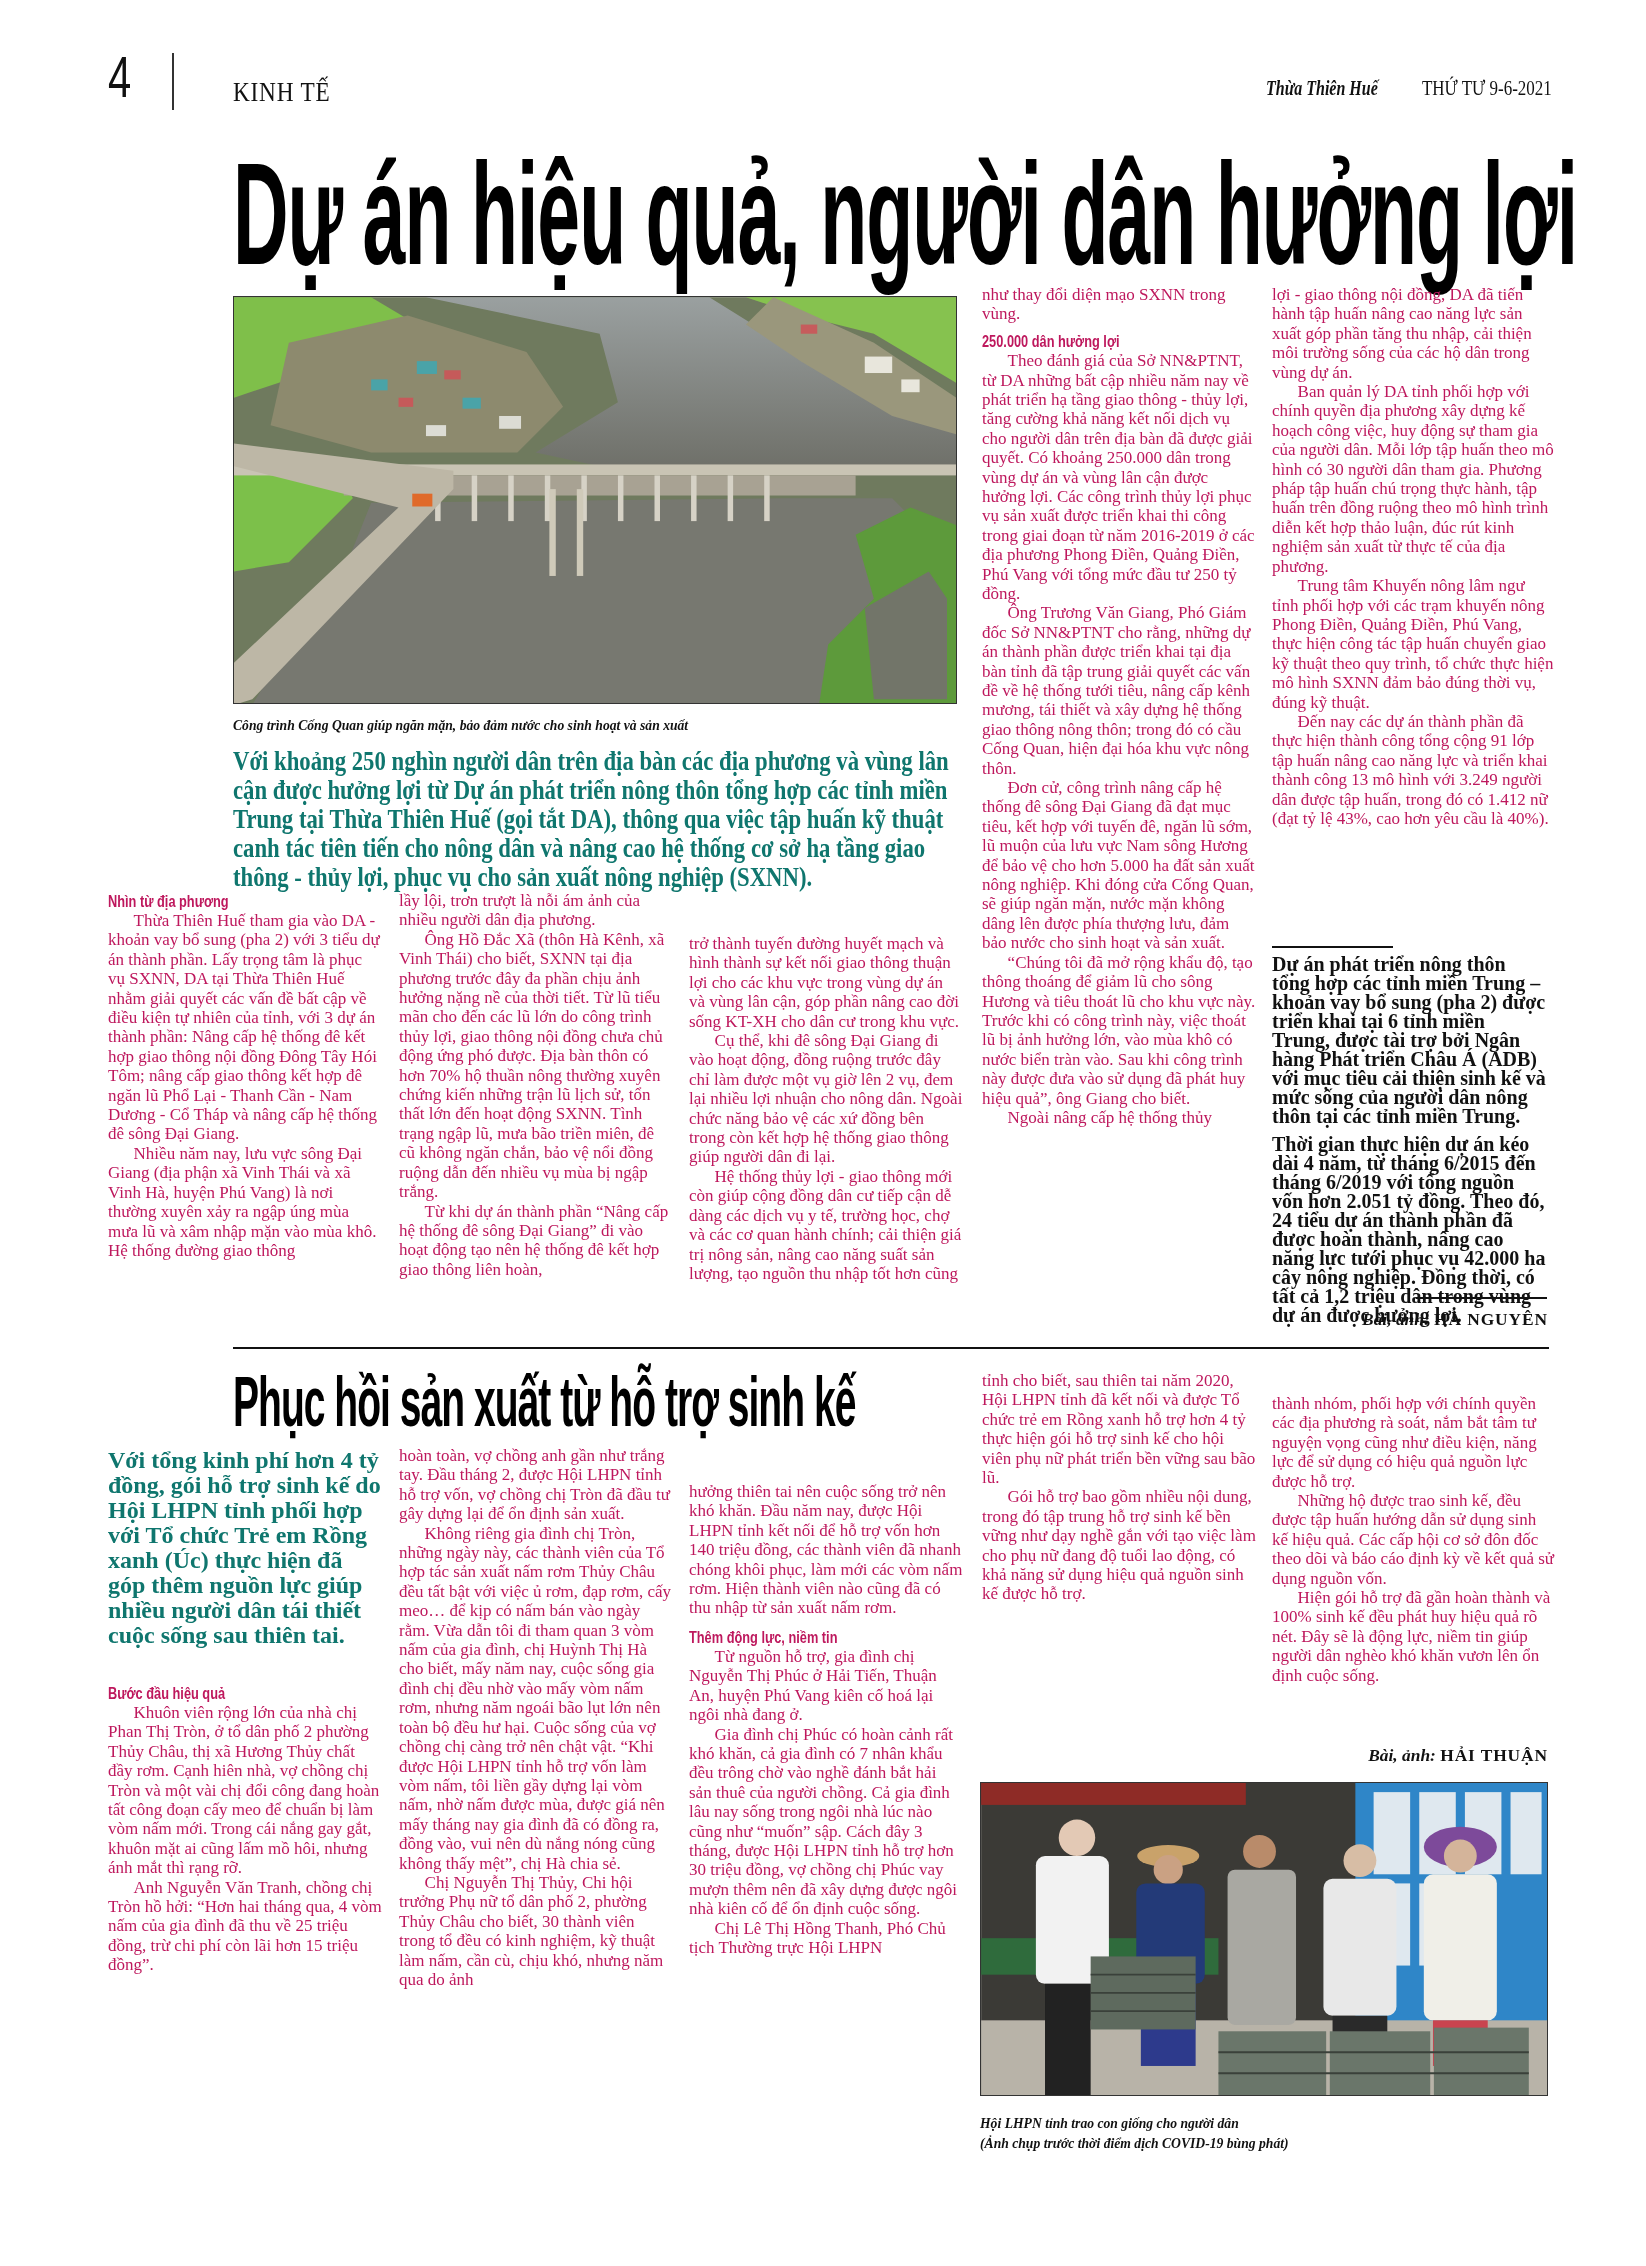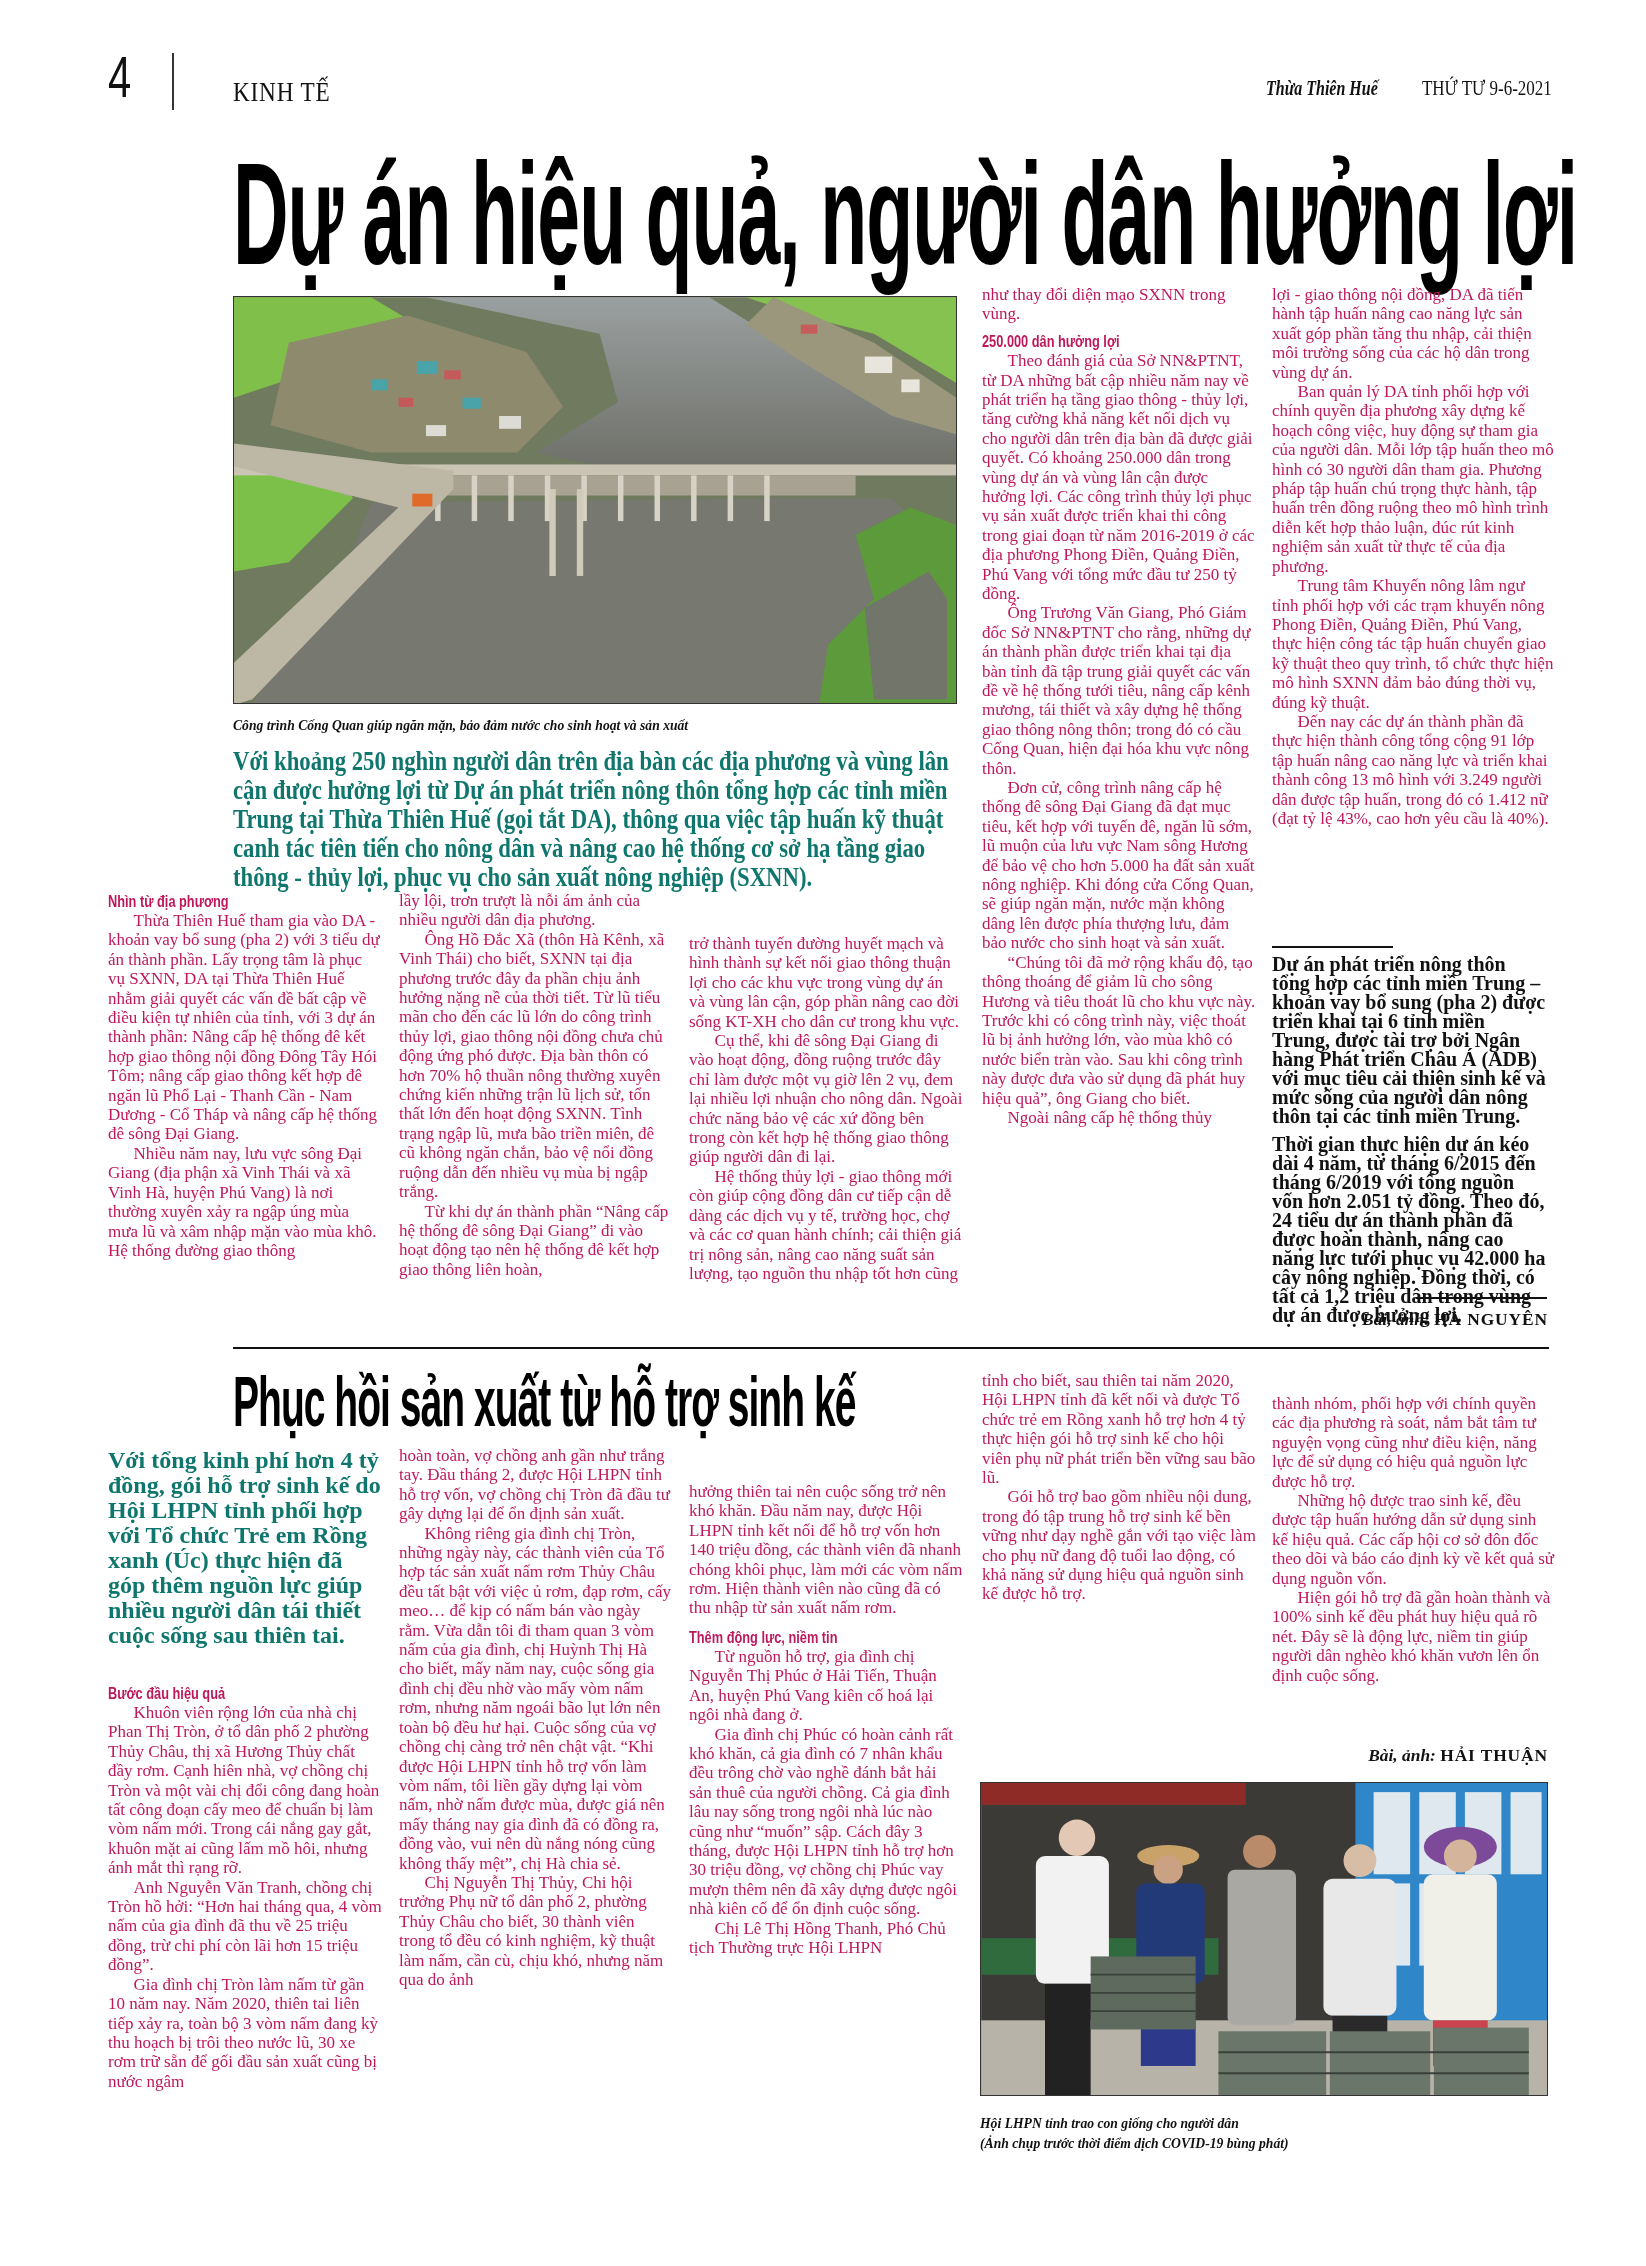--- a/index.html
+++ b/index.html
@@ -196,21 +196,20 @@
 <div class="abs" id="section-rule"></div>
 
 <div class="abs headline" id="headline-2">Phục hồi sản xuất từ hỗ trợ sinh kế</div>
 
 <div class="abs lead" id="lead-2">Với tổng kinh phí hơn 4 tỷ đồng, gói hỗ trợ sinh kế do Hội LHPN tỉnh phối hợp với Tổ chức Trẻ em Rồng xanh (Úc) thực hiện đã góp thêm nguồn lực giúp nhiều người dân tái thiết cuộc sống sau thiên tai.</div>
 
 <div class="abs col" id="a2-col1">
   <span class="subhead">Bước đầu hiệu quả</span>
   <p>Khuôn viên rộng lớn của nhà chị Phan Thị Tròn, ở tổ dân phố 2 phường Thủy Châu, thị xã Hương Thủy chất đầy rơm. Cạnh hiên nhà, vợ chồng chị Tròn và một vài chị đổi công đang hoàn tất công đoạn cấy meo để chuẩn bị làm vòm nấm mới. Trong cái nắng gay gắt, khuôn mặt ai cũng lấm mồ hôi, nhưng ánh mắt thì rạng rỡ.</p>
   <p>Anh Nguyễn Văn Tranh, chồng chị Tròn hồ hởi: “Hơn hai tháng qua, 4 vòm nấm của gia đình đã thu về 25 triệu đồng, trừ chi phí còn lãi hơn 15 triệu đồng”.</p>
-  <p>Gia đình chị Tròn làm nấm từ gần 10 năm nay. Năm 2020, thiên tai liên tiếp xảy ra, toàn bộ 3 vòm nấm đang kỳ thu hoạch bị trôi theo nước lũ, 30 xe rơm trữ sẵn để gối đầu sản xuất cũng bị nước ngâm</p>
 </div>
 <div class="abs col" id="a2-col2" style="top:1446px;">
   <p class="noindent">hoàn toàn, vợ chồng anh gần như trắng tay. Đầu tháng 2, được Hội LHPN tỉnh hỗ trợ vốn, vợ chồng chị Tròn đã đầu tư gây dựng lại để ổn định sản xuất.</p>
   <p>Không riêng gia đình chị Tròn, những ngày này, các thành viên của Tổ hợp tác sản xuất nấm rơm Thủy Châu đều tất bật với việc ủ rơm, đạp rơm, cấy meo… để kịp có nấm bán vào ngày rằm. Vừa dẫn tôi đi tham quan 3 vòm nấm của gia đình, chị Huỳnh Thị Hà cho biết, mấy năm nay, cuộc sống gia đình chị đều nhờ vào mấy vòm nấm rơm, nhưng năm ngoái bão lụt lớn nên toàn bộ đều hư hại. Cuộc sống của vợ chồng chị càng trở nên chật vật. “Khi được Hội LHPN tỉnh hỗ trợ vốn làm vòm nấm, tôi liền gầy dựng lại vòm nấm, nhờ nấm được mùa, được giá nên mấy tháng nay gia đình đã có đồng ra, đồng vào, vui nên dù nắng nóng cũng không thấy mệt”, chị Hà chia sẻ.</p>
   <p>Chị Nguyễn Thị Thủy, Chi hội trưởng Phụ nữ tổ dân phố 2, phường Thủy Châu cho biết, 30 thành viên trong tổ đều có kinh nghiệm, kỹ thuật làm nấm, cần cù, chịu khó, nhưng năm qua do ảnh</p>
 </div>
 <div class="abs col" id="a2-col3" style="top:1446px;margin-top:36px;">
   <p class="noindent" style="margin-bottom:9.1px;">hưởng thiên tai nên cuộc sống trở nên khó khăn. Đầu năm nay, được Hội LHPN tỉnh kết nối để hỗ trợ vốn hơn 140 triệu đồng, các thành viên đã nhanh chóng khôi phục, làm mới các vòm nấm rơm. Hiện thành viên nào cũng đã có thu nhập từ sản xuất nấm rơm.</p>
   <span class="subhead">Thêm động lực, niềm tin</span>
   <p>Từ nguồn hỗ trợ, gia đình chị Nguyễn Thị Phúc ở Hải Tiến, Thuận An, huyện Phú Vang kiên cố hoá lại ngôi nhà đang ở.</p>

